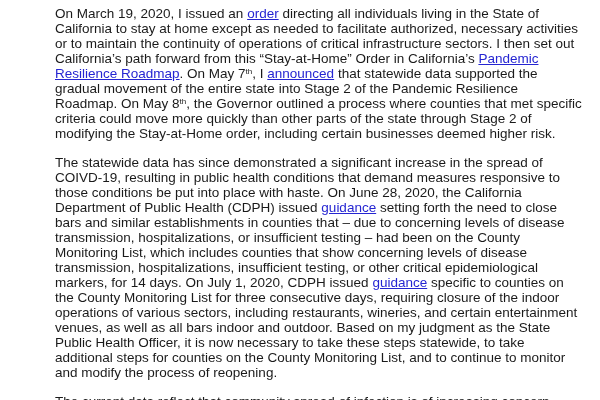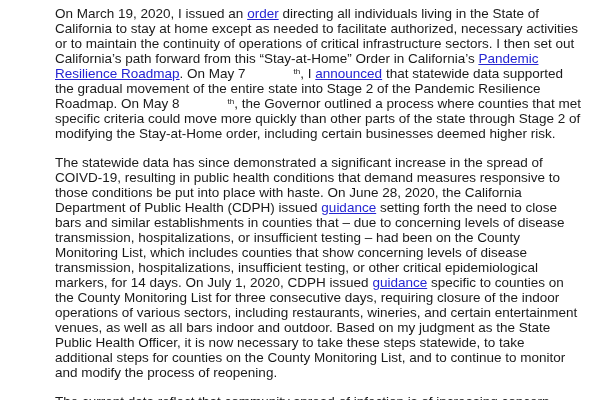--- a/index.html
+++ b/index.html
@@ -28,21 +28,20 @@
   }
   a.doc-link {
     color: var(--link-color, #2525d2);
     text-decoration: underline;
     cursor: pointer;
   }
   sup.doc-sup {
     font-size: 8px;
     line-height: 0;
     vertical-align: 4px;
-    margin-left: 48px;
   }
 </style>
 </head>
 <body>
 
 <div class="doc">
   <div>
       <p class="para"><span>On March 19, 2020, I issued an </span><a class="doc-link" href="#">order</a><span> directing all individuals living in the State of California to stay at home except as needed to facilitate authorized, necessary activities or to maintain the continuity of operations of critical infrastructure sectors. I then set out California’s path forward from this “Stay-at-Home” Order in California’s </span><a class="doc-link" href="#">Pandemic Resilience Roadmap</a><span>. On May 7</span><sup class="doc-sup">th</sup><span>, I </span><a class="doc-link" href="#">announced</a><span> that statewide data supported the gradual movement of the entire state into Stage 2 of the Pandemic Resilience Roadmap. On May 8</span><sup class="doc-sup">th</sup><span>, the Governor outlined a process where counties that met specific criteria could move more quickly than other parts of the state through Stage 2 of modifying the Stay-at-Home order, including certain businesses deemed higher risk.</span></p>
       <p class="para"><span>The statewide data has since demonstrated a significant increase in the spread of COIVD-19, resulting in public health conditions that demand measures responsive to those conditions be put into place with haste. On June 28, 2020, the California Department of Public Health (CDPH) issued </span><a class="doc-link" href="#">guidance</a><span> setting forth the need to close bars and similar establishments in counties that – due to concerning levels of disease transmission, hospitalizations, or insufficient testing – had been on the County Monitoring List, which includes counties that show concerning levels of disease transmission, hospitalizations, insufficient testing, or other critical epidemiological markers, for 14 days. On July 1, 2020, CDPH issued </span><a class="doc-link" href="#">guidance</a><span> specific to counties on the County Monitoring List for three consecutive days, requiring closure of the indoor operations of various sectors, including restaurants, wineries, and certain entertainment venues, as well as all bars indoor and outdoor. Based on my judgment as the State Public Health Officer, it is now necessary to take these steps statewide, to take additional steps for counties on the County Monitoring List, and to continue to monitor and modify the process of reopening.</span></p>
       <p class="para"><span>The current data reflect that community spread of infection is of increasing concern</span></p>

